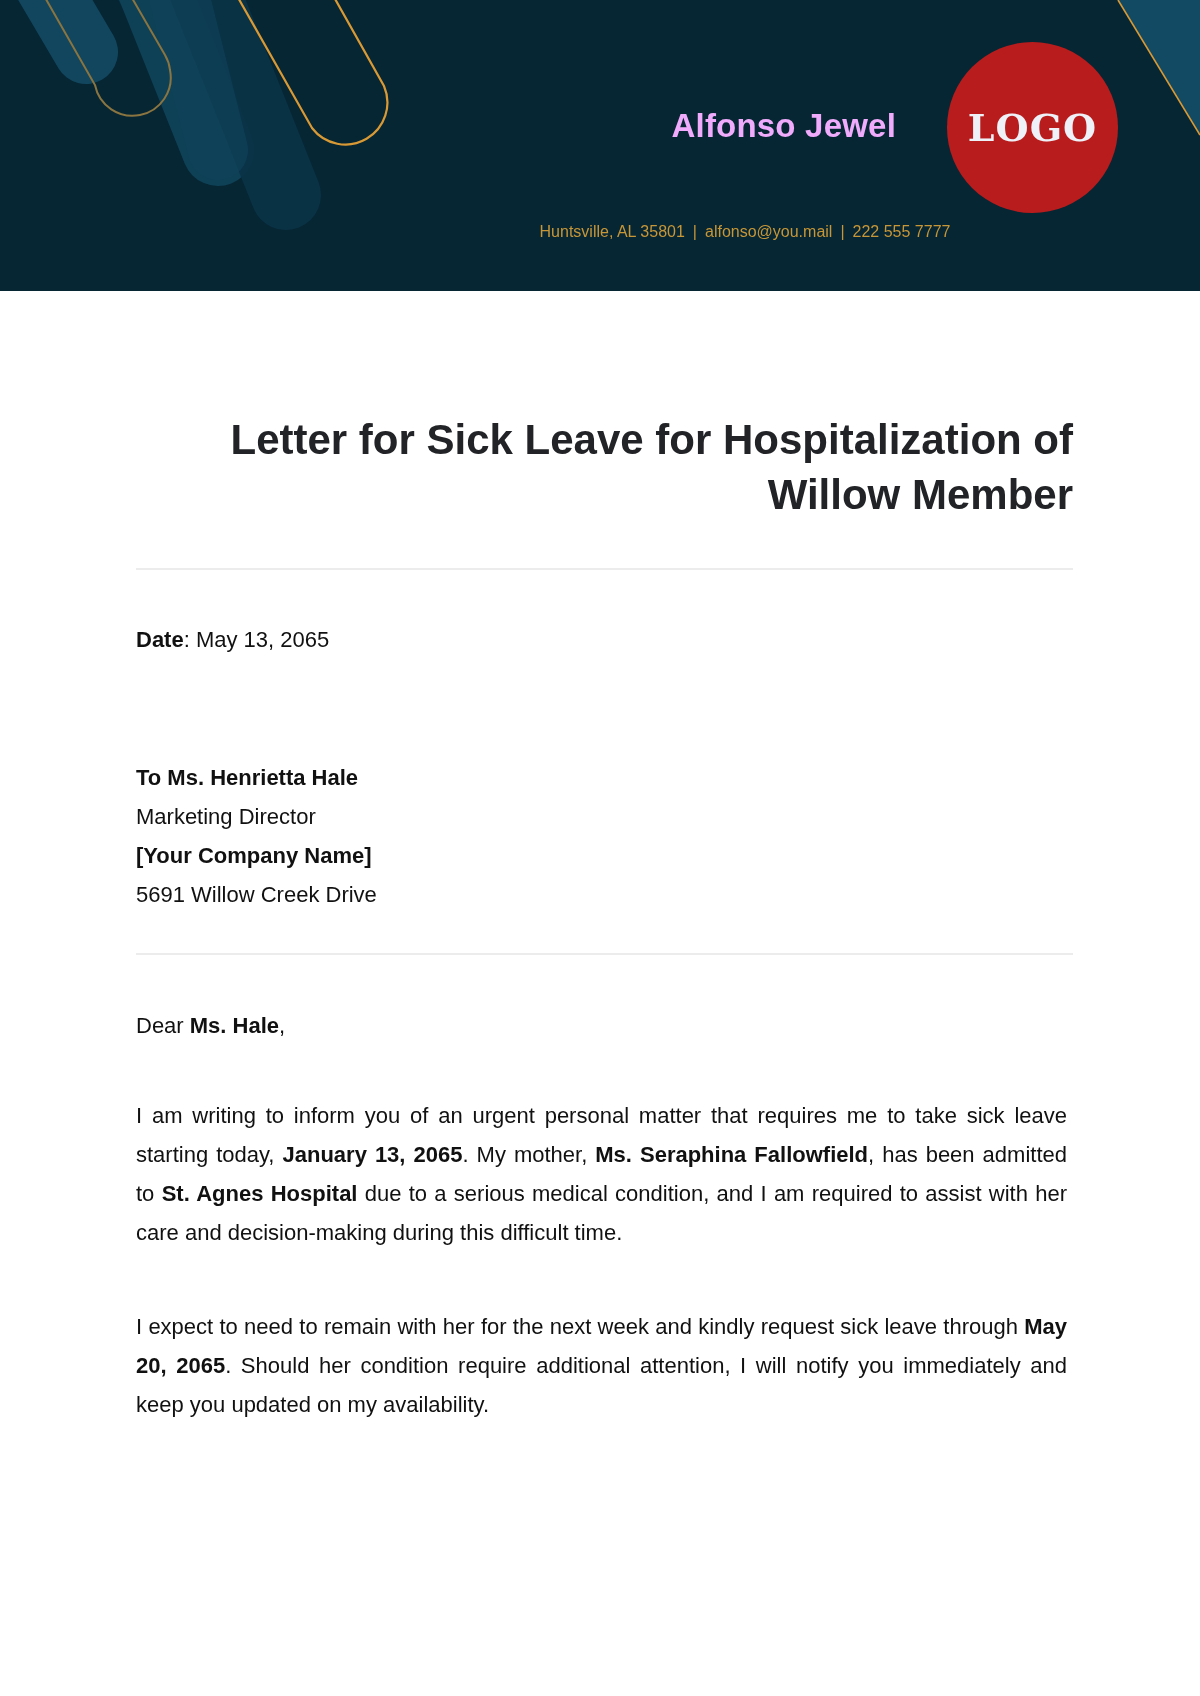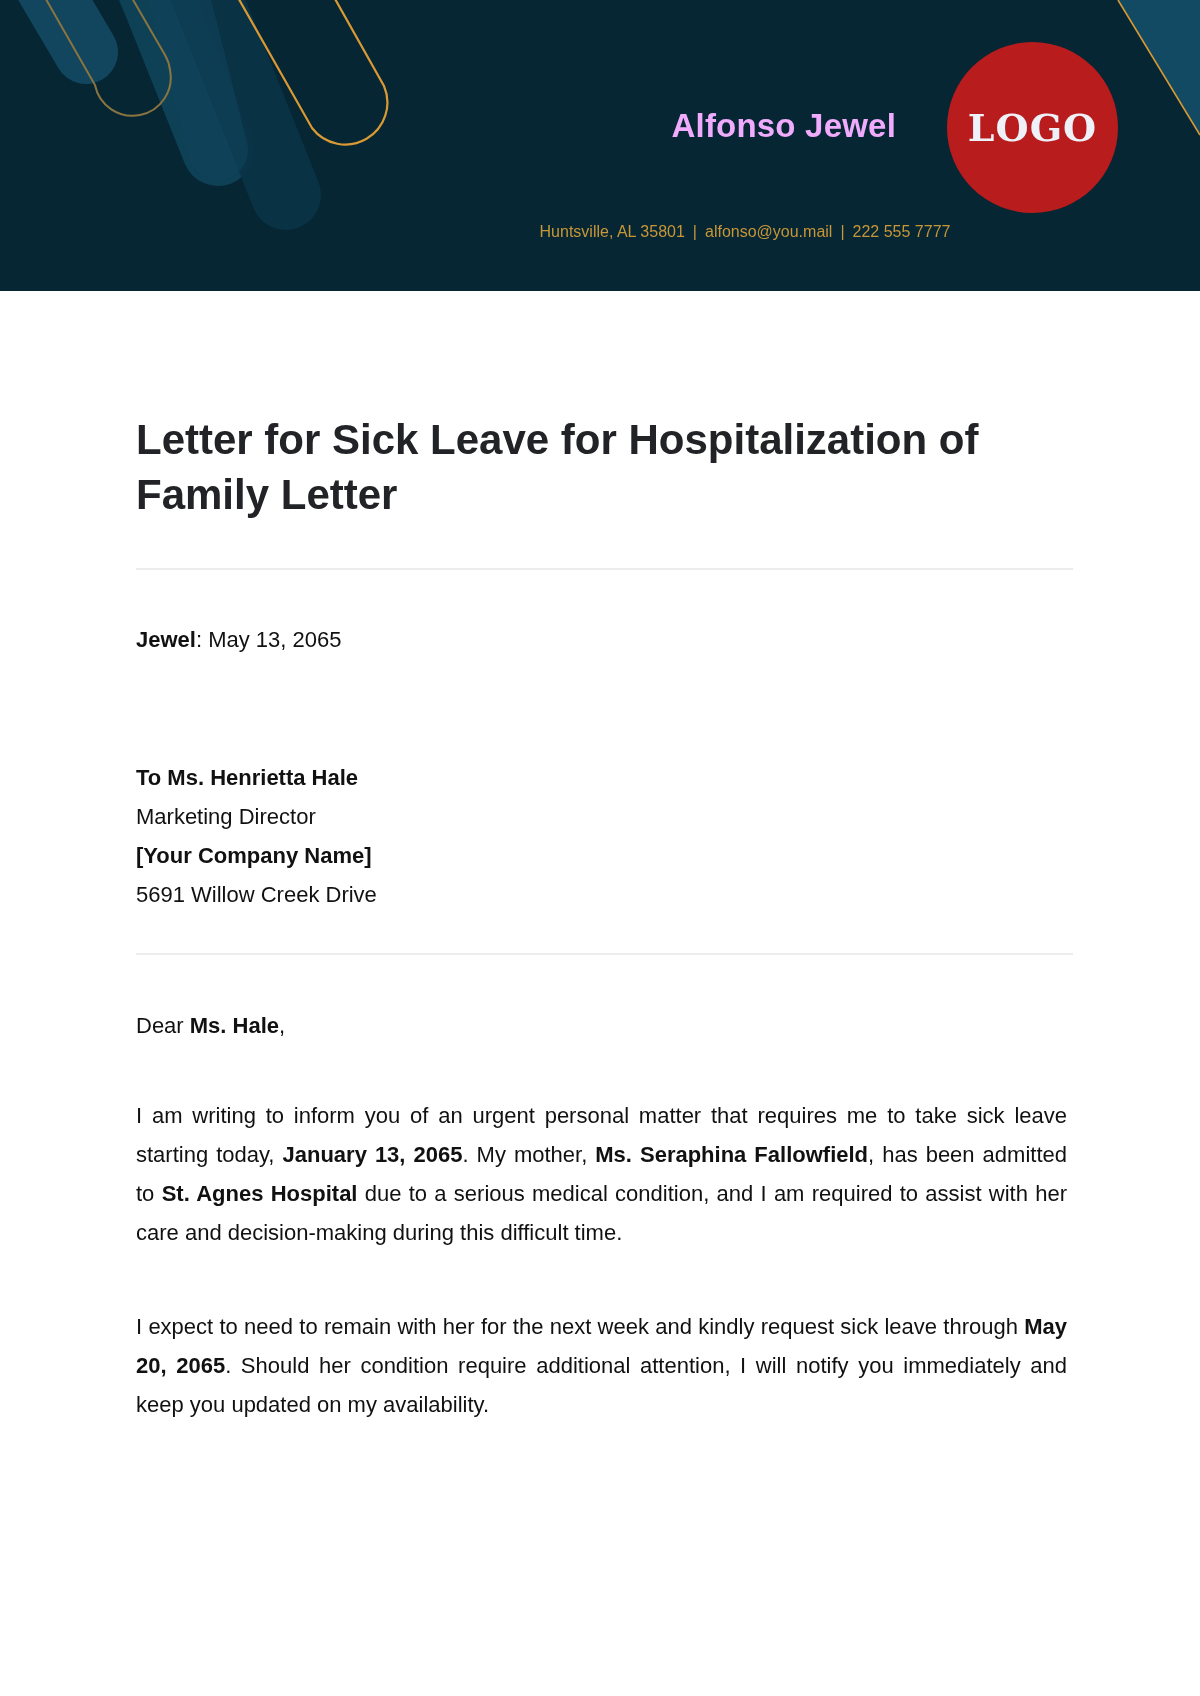--- a/index.html
+++ b/index.html
@@ -29,21 +29,21 @@
     }
     .contact-line {
       position: absolute; left: 0; width: 1200px; top: 222px;
       text-align: center; font-size: 16px; line-height: 20px; color: #c79637;
       padding-left: 290px;
     }
     .contact-line .sep { padding: 0 8px; }
 
     .title {
       position: absolute; left: 136px; width: 937px; top: 412px;
-      text-align: left; font-weight: 700; font-size: 42px; line-height: 55px;
+      text-align: right; font-weight: 700; font-size: 42px; line-height: 55px;
       color: #222326;
     }
     .divider {
       position: absolute; left: 136px; width: 937px; height: 2px; background: #ececec;
     }
 
     .body-text {
       position: absolute; left: 136px; width: 931px;
       font-size: 22px; line-height: 39px; color: #111111;
     }
@@ -79,27 +79,27 @@
     <span class="logo-text">LOGO</span>
   </div>
 
   <div class="contact-line">
     <span>Huntsville, AL 35801</span><span class="sep">|</span><span>alfonso@you.mail</span><span class="sep">|</span><span>222 555 7777</span>
   </div>
 </div>
 
 <div class="title">
   <span class="line">Letter for Sick Leave for Hospitalization of</span>
-  <span class="line">Family Letter</span>
+  <span class="line">Willow Member</span>
 </div>
 
 <div class="divider" style="top:568px;"></div>
 
 <div class="body-text" style="top:620px;">
-  <b>Jewel</b><span>: May 13, 2065</span>
+  <b>Date</b><span>: May 13, 2065</span>
 </div>
 
 <div class="body-text" style="top:711px;margin-top:47px;">
   <b class="line">To Ms. Henrietta Hale</b>
   <span class="line">Marketing Director</span>
   <b class="line">[Your Company Name]</b>
   <span class="line">5691 Willow Creek Drive</span>
 </div>
 
 <div class="divider" style="top:953px;"></div>

